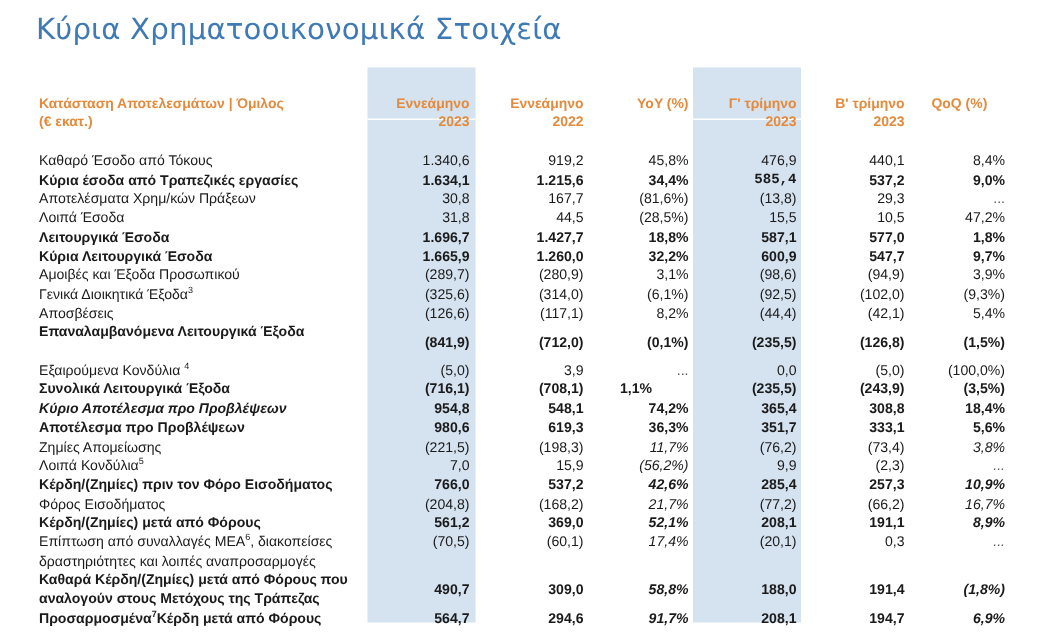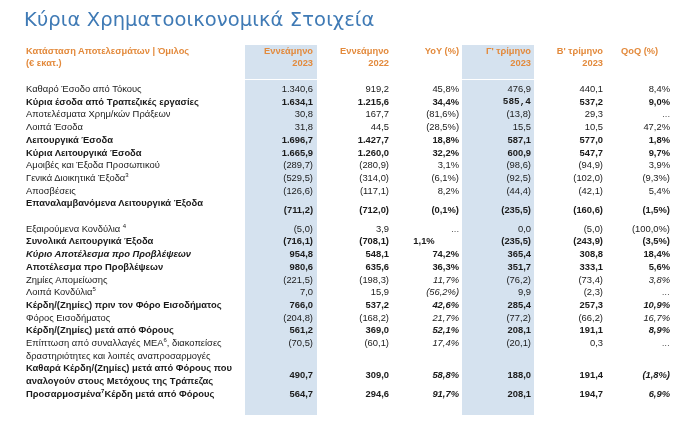--- a/index.html
+++ b/index.html
@@ -4,21 +4,21 @@
 <style>
   html, body { margin: 0; padding: 0; background: #ffffff; }
   body { width: 700px; height: 423px; overflow: hidden; position: relative;
          font-family: "Liberation Sans", sans-serif; color: #1a1a1a; }
   .title { position: absolute; left: 24px; top: 8px; font-size: 19.5px; color: #3f7ab5;
            font-family: "DejaVu Sans", sans-serif; font-weight: 500; letter-spacing: 0.1px; }
   .shade { position: absolute; top: 45px; height: 370px; background: #d5e2ef; }
   .shade .hdrline { position: absolute; left: 0; right: 0; top: 34px; height: 1px; background: #ffffff; }
   .shade1 { left: 245px; width: 72px; }
   .shade2 { left: 462px; width: 72px; }
-  table { position: absolute; left: 26px; top: 46px; border-collapse: collapse; table-layout: fixed; }
+  table { position: absolute; left: 26px; top: 64px; border-collapse: collapse; table-layout: fixed; }
   th { color: #e38a3c; font-size: 9.3px; font-weight: bold; line-height: 11.5px; vertical-align: top;
        text-align: right; padding: 0; height: 37px; }
   th.lab { text-align: left; }
   td { font-size: 9.4px; line-height: 12.7px; padding: 0; text-align: right; white-space: nowrap; vertical-align: top; }
   td.lab { text-align: left; white-space: normal; }
   tr.b td { font-weight: bold; }
   tr.bi td.lab { font-style: italic; font-weight: bold; }
   tr.bi td { font-weight: bold; }
   td.it { font-style: italic; }
   td.dots { color: #555; }
@@ -127,43 +127,43 @@
         <td class="lab"><span>Αμοιβές και Έξοδα Προσωπικού</span></td>
         <td style="padding-right: 4px;">(289,7)</td>
         <td style="padding-right: 0px;">(280,9)</td>
         <td style="padding-right: 4px;">3,1%</td>
         <td style="padding-right: 4px;">(98,6)</td>
         <td style="padding-right: 4px;">(94,9)</td>
         <td style="padding-right: 8px;">3,9%</td>
       </tr>
       <tr>
         <td class="lab"><span>Γενικά Διοικητικά Έξοδα</span><sup>3</sup></td>
-        <td style="padding-right: 4px;">(529,5)</td>
+        <td style="padding-right: 4px;">(325,6)</td>
         <td style="padding-right: 0px;">(314,0)</td>
         <td style="padding-right: 4px;">(6,1%)</td>
         <td style="padding-right: 4px;">(92,5)</td>
         <td style="padding-right: 4px;">(102,0)</td>
         <td style="padding-right: 8px;">(9,3%)</td>
       </tr>
       <tr>
         <td class="lab"><span>Αποσβέσεις</span></td>
         <td style="padding-right: 4px;">(126,6)</td>
         <td style="padding-right: 0px;">(117,1)</td>
         <td style="padding-right: 4px;">8,2%</td>
         <td style="padding-right: 4px;">(44,4)</td>
         <td style="padding-right: 4px;">(42,1)</td>
         <td style="padding-right: 8px;">5,4%</td>
       </tr>
       <tr class="b">
         <td class="lab" style="vertical-align: top;"><span>Επαναλαμβανόμενα Λειτουργικά Έξοδα</span></td>
-        <td class="tall" style="padding-right: 4px;">(711,2)</td>
+        <td class="tall" style="padding-right: 4px;">(841,9)</td>
         <td class="tall" style="padding-right: 0px;">(712,0)</td>
         <td class="tall" style="padding-right: 4px;">(0,1%)</td>
         <td class="tall" style="padding-right: 4px;">(235,5)</td>
-        <td class="tall" style="padding-right: 4px;">(160,6)</td>
+        <td class="tall" style="padding-right: 4px;">(126,8)</td>
         <td class="tall" style="padding-right: 8px;">(1,5%)</td>
       </tr>
       <tr>
         <td class="lab"><span>Εξαιρούμενα Κονδύλια </span><sup>4</sup></td>
         <td style="padding-right: 4px;">(5,0)</td>
         <td style="padding-right: 0px;">3,9</td>
         <td class=" dots" style="padding-right: 4px;">...</td>
         <td style="padding-right: 4px;">0,0</td>
         <td style="padding-right: 4px;">(5,0)</td>
         <td style="padding-right: 8px;">(100,0%)</td>
@@ -182,21 +182,21 @@
         <td style="padding-right: 4px;">954,8</td>
         <td style="padding-right: 0px;">548,1</td>
         <td style="padding-right: 4px;">74,2%</td>
         <td style="padding-right: 4px;">365,4</td>
         <td style="padding-right: 4px;">308,8</td>
         <td style="padding-right: 8px;">18,4%</td>
       </tr>
       <tr class="b">
         <td class="lab"><span>Αποτέλεσμα προ Προβλέψεων</span></td>
         <td style="padding-right: 4px;">980,6</td>
-        <td style="padding-right: 0px;">635,6</td>
+        <td style="padding-right: 0px;">619,3</td>
         <td style="padding-right: 4px;">36,3%</td>
         <td style="padding-right: 4px;">351,7</td>
         <td style="padding-right: 4px;">333,1</td>
         <td style="padding-right: 8px;">5,6%</td>
       </tr>
       <tr>
         <td class="lab"><span>Ζημίες Απομείωσης</span></td>
         <td style="padding-right: 4px;">(221,5)</td>
         <td style="padding-right: 0px;">(198,3)</td>
         <td class=" it" style="padding-right: 4px;">11,7%</td>

